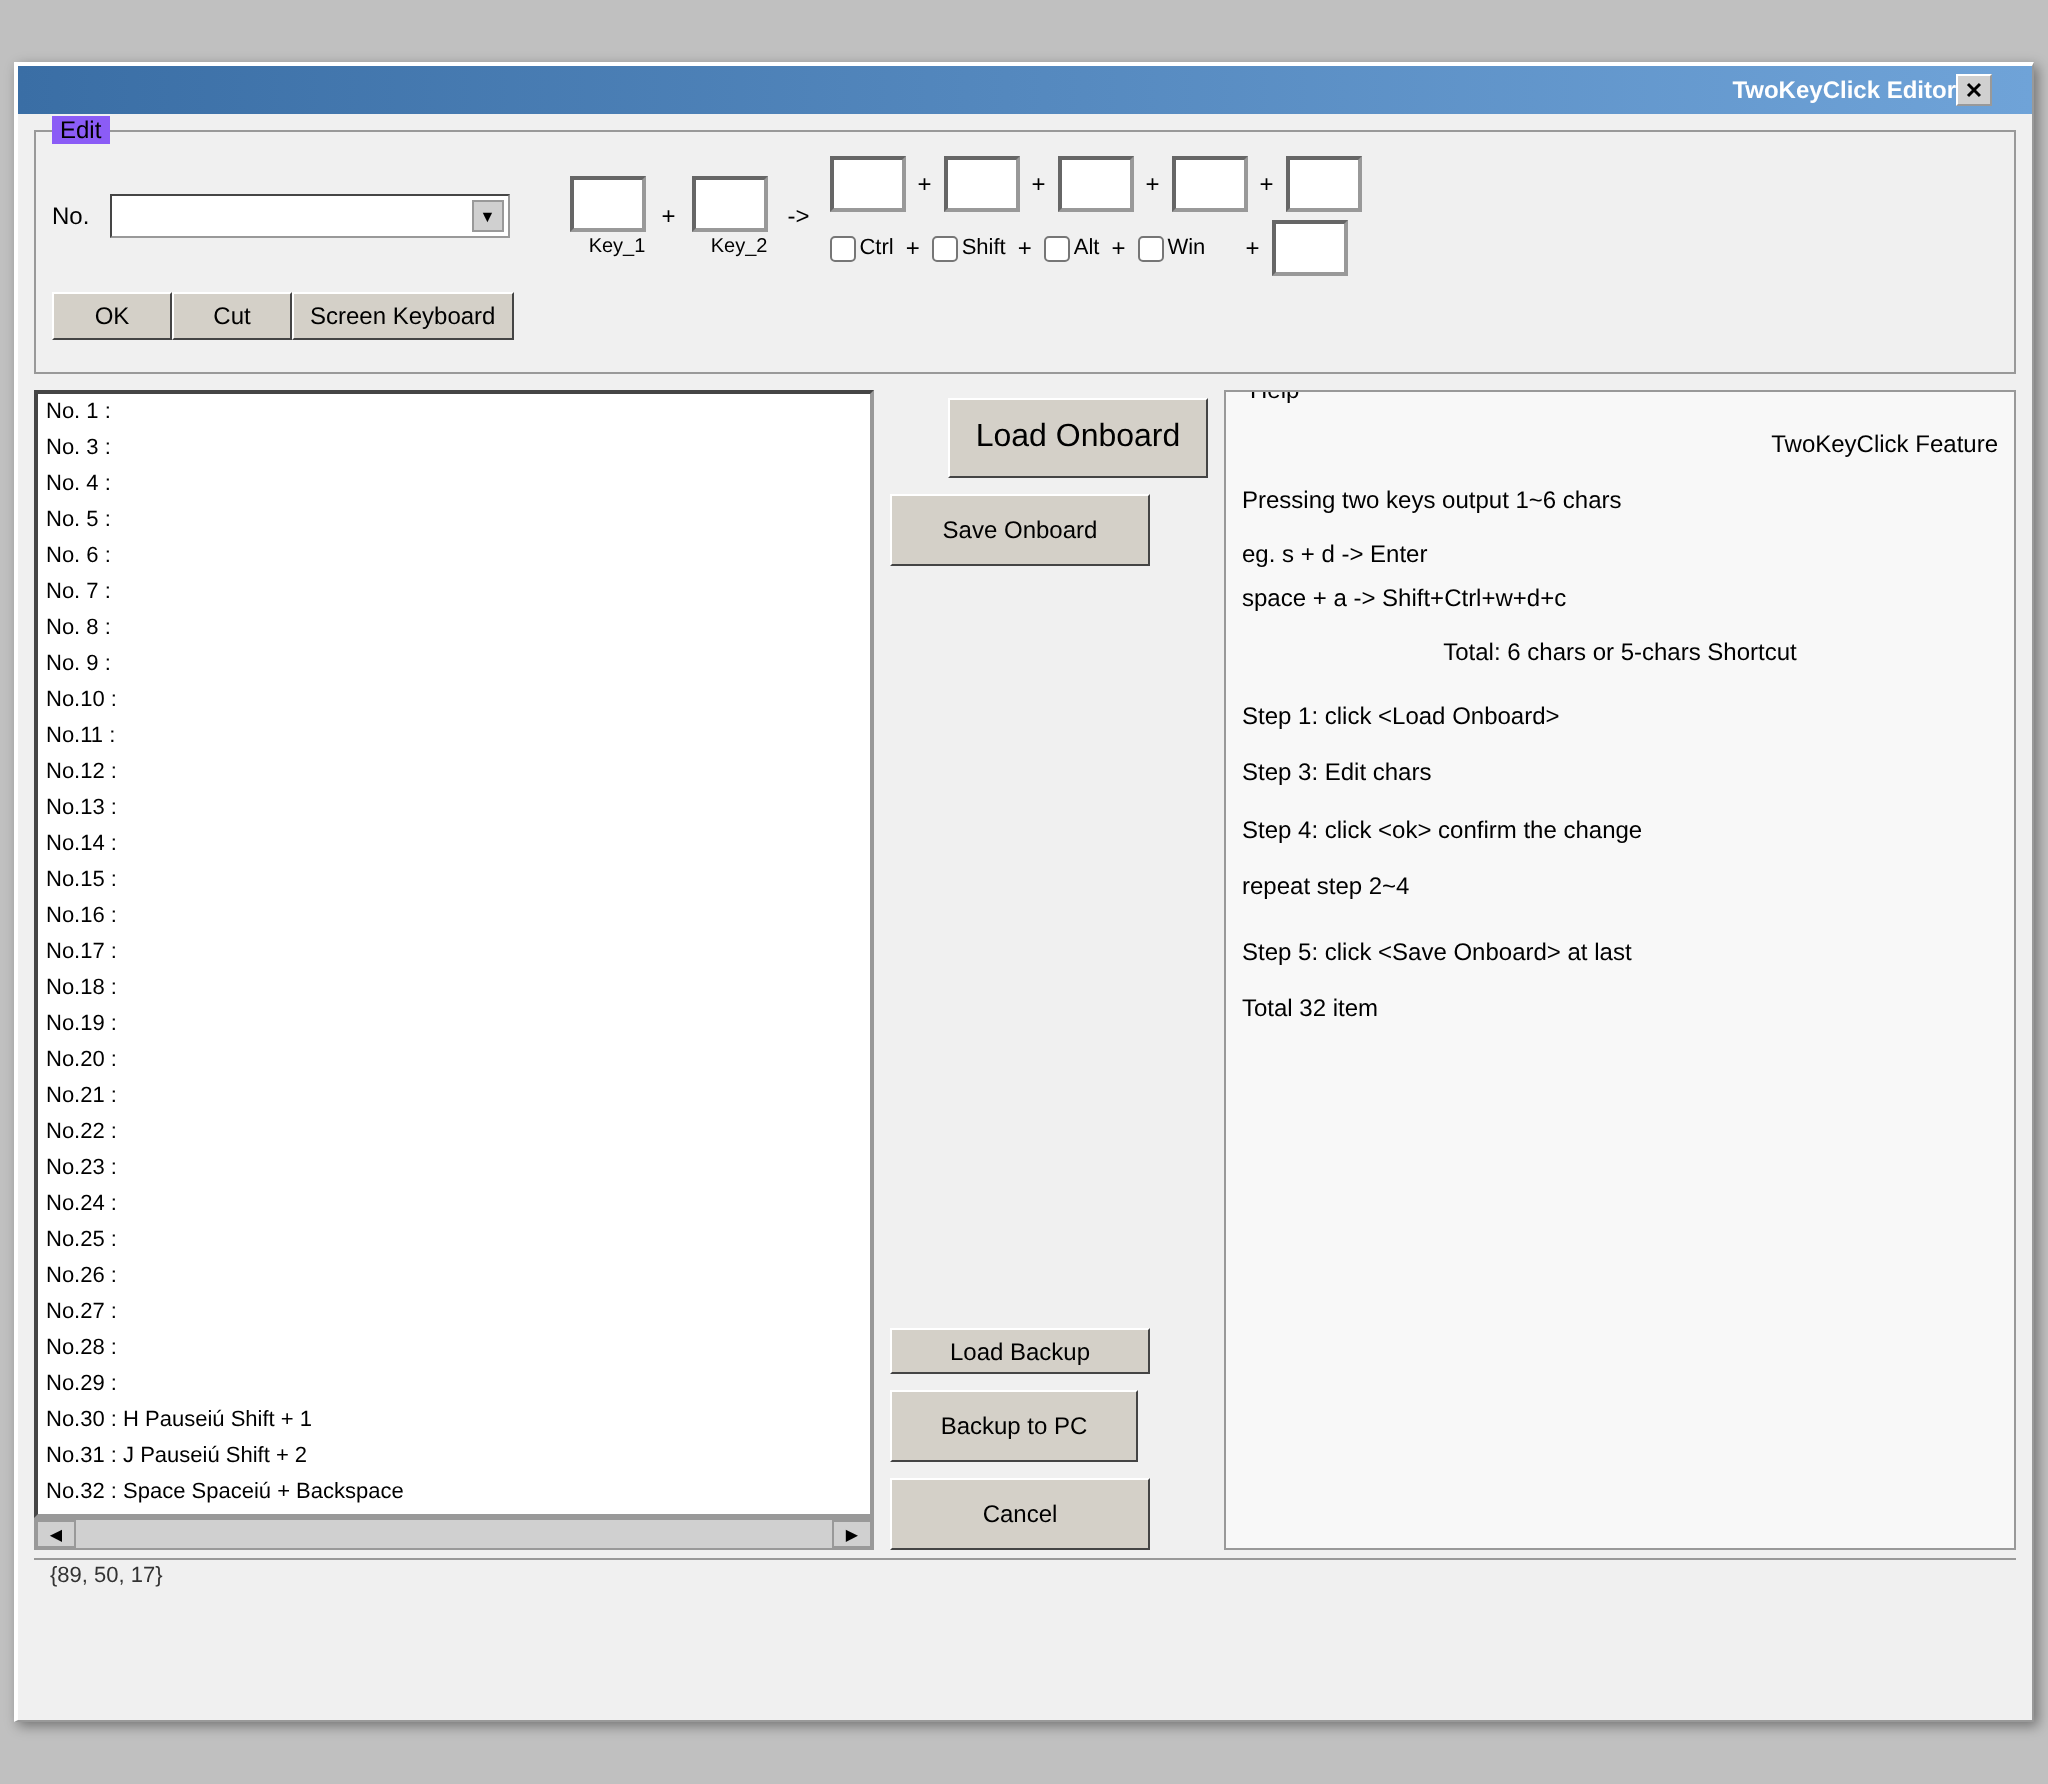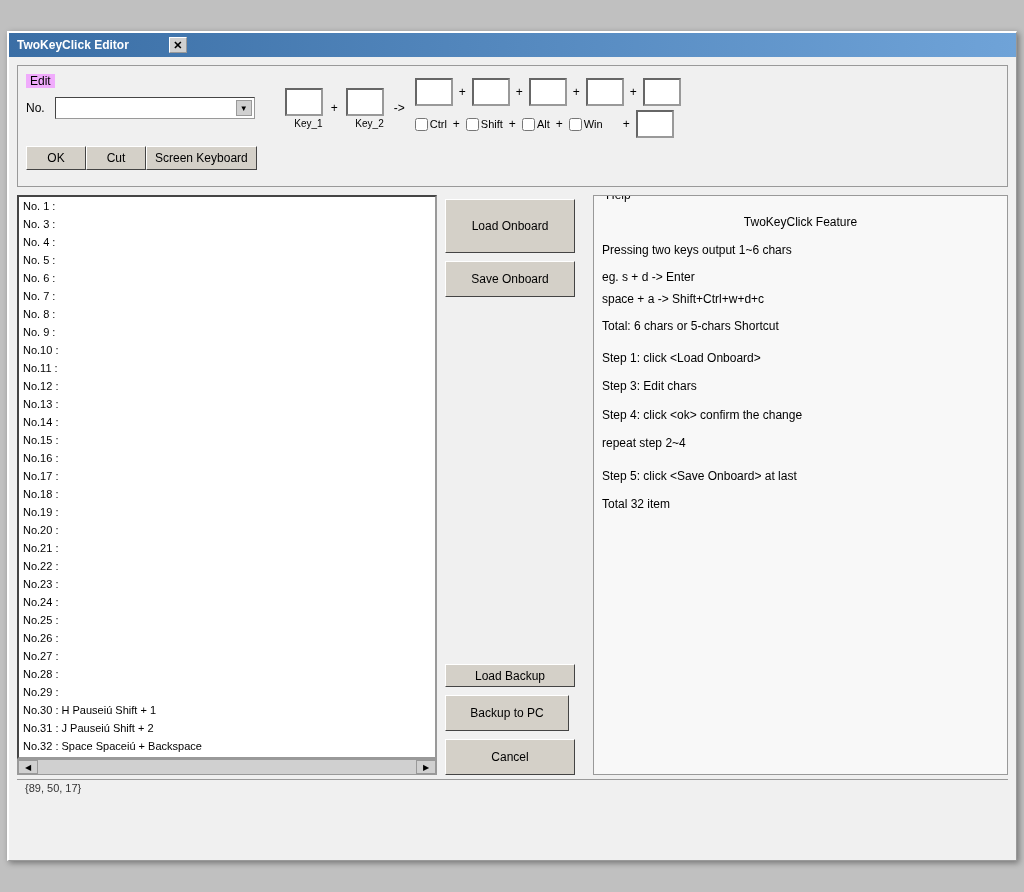--- a/index.html
+++ b/index.html
@@ -20,28 +20,27 @@
       border-top: 2px solid #fff;
       border-left: 2px solid #fff;
       box-shadow: 2px 2px 6px rgba(0,0,0,0.4);
       width: 1010px;
       min-height: 830px;
       position: relative;
     }
     .title-bar {
       background: linear-gradient(to right, #3a6ea5, #6fa3d8);
       color: white;
-      padding: 4px 8px;
-      display: flex;
-      align-items: center;
-      justify-content: flex-start;
+      padding: 4px 20px;
+      display: flex;
+      align-items: center;
+      justify-content: flex-end;
       font-size: 12px;
       font-weight: bold;
       user-select: none;
-      gap: 40px;
     }
     .title-bar-close {
       background: #d0d0d0;
       border: 1px solid #999;
       border-top-color: #fff;
       border-left-color: #fff;
       width: 18px;
       height: 16px;
       cursor: pointer;
       display: flex;
@@ -57,24 +56,23 @@
     .group-box {
       border: 1px solid #999;
       position: relative;
       margin-bottom: 8px;
       padding: 12px 8px 8px 8px;
     }
     .group-box-label {
       position: absolute;
       top: -8px;
       left: 8px;
-      background: #f0abfc;
+      background: #8b5cf6;
       padding: 0 4px;
       font-size: 12px;
-      margin-top: 16px;
     }
     .edit-row {
       display: flex;
       align-items: center;
       gap: 6px;
       margin-bottom: 8px;
       flex-wrap: wrap;
     }
     .no-label {
       font-size: 12px;
@@ -181,21 +179,21 @@
       left: 8px;
       background: #f8f8f8;
       padding: 0 4px;
       font-size: 12px;
     }
     .help-content {
       font-size: 12px;
       line-height: 1.7;
     }
     .help-title {
-      text-align: center;
+      text-align: right;
       margin-bottom: 8px;
       font-size: 12px;
     }
     .status-bar {
       border-top: 1px solid #999;
       padding: 2px 8px;
       font-size: 11px;
       color: #333;
       background: #f0f0f0;
       display: flex;
@@ -349,36 +347,36 @@
             <div class="list-item">No.32 :  Space Spaceiú  + Backspace</div>
           </div>
         <div class="bottom-scrollbar">
           <div style="width:20px; height:14px; background:#d0d0d0; border:1px solid #999; display:flex; align-items:center; justify-content:center; font-size:8px;">◀</div>
           <div style="flex:1; background:#e8e8e8;"></div>
           <div style="width:20px; height:14px; background:#d0d0d0; border:1px solid #999; display:flex; align-items:center; justify-content:center; font-size:8px;">▶</div>
         </div>
       </div>
 
       <div class="middle-panel">
-        <button class="btn" style="width:130px; height:54px; font-size:12px;">Load Onboard</button>
+        <button class="btn" style="width:130px; height:40px; font-size:16px;margin-left:29px;">Load Onboard</button>
         <button class="btn" style="width:130px; height:36px; font-size:12px;">Save Onboard</button>
         <div style="flex:1;"></div>
         <button class="btn" style="width:130px; height:23px; font-size:12px;">Load Backup</button>
         <button class="btn" style="width:124px; height:36px; font-size:12px;">Backup to PC</button>
         <button class="btn" style="width:130px; height:36px; font-size:12px;">Cancel</button>
       </div>
 
       <div class="help-panel">
         <span class="help-label">Help</span>
         <div class="help-content">
           <div class="help-title">TwoKeyClick Feature</div>
           <p style="margin-bottom:6px;">Pressing two keys output 1~6 chars</p>
           <p style="margin-bottom:2px;">eg.  s + d  -&gt;  Enter</p>
           <p style="margin-bottom:6px;">     space + a -&gt;  Shift+Ctrl+w+d+c</p>
-          <p style="margin-bottom:12px;">Total: 6 chars or 5-chars Shortcut</p>
+          <p style="margin-bottom:12px;text-align:center;">Total: 6 chars or 5-chars Shortcut</p>
           <p style="margin-bottom:8px;">Step 1: click &lt;Load Onboard&gt;</p>
           <p style="margin-bottom:8px;">Step 3: Edit  chars</p>
           <p style="margin-bottom:8px;">Step 4: click &lt;ok&gt; confirm the change</p>
           <p style="margin-bottom:12px;">repeat step 2~4</p>
           <p style="margin-bottom:8px;">Step 5: click &lt;Save Onboard&gt; at last</p>
           <p>Total 32 item</p>
         </div>
       </div>
 
     </div>

